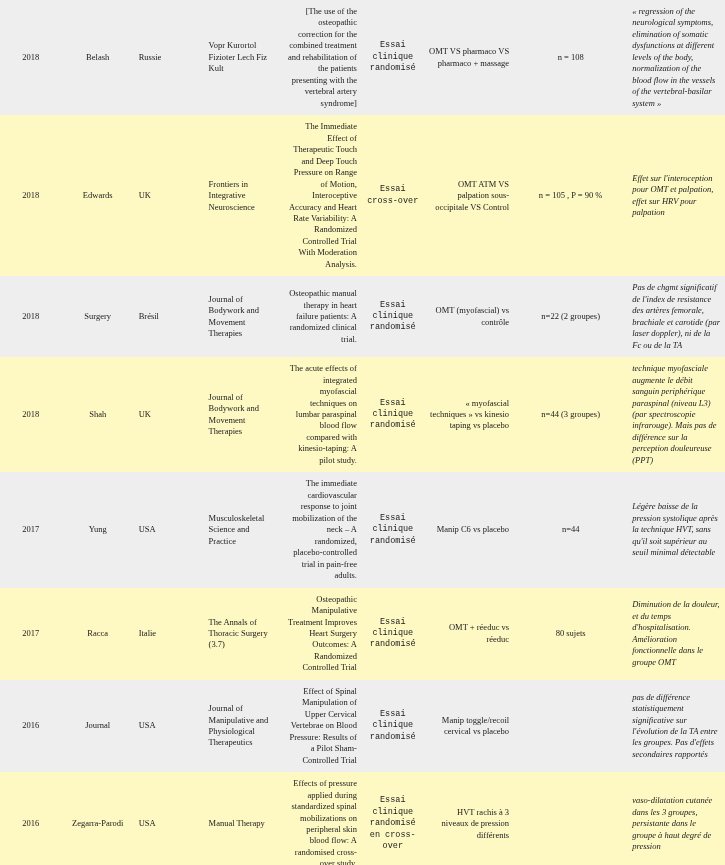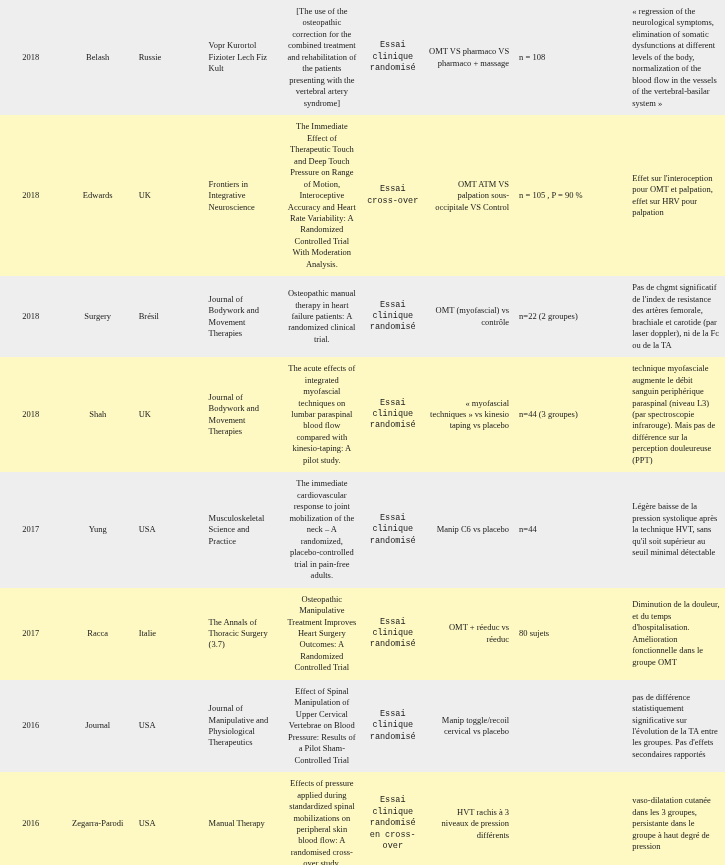--- a/index.html
+++ b/index.html
@@ -28,25 +28,25 @@
     background: #eeeeee;
   }
   tr.row-plain td {
     background: #fef9c3;
   }
   
   .col-year      { width: 60px;  text-align: center; }
   .col-author    { width: 70px;  text-align: center; font-family: Liberation Serif, serif; }
   .col-country   { width: 68px;  }
   .col-journal   { width: 76px;  text-align: left; }
-  .col-title     { width: 78px;  text-align: center; margin-left: 22px; }
+  .col-title     { width: 78px;  text-align: right; margin-left: 22px; }
   .col-design    { width: 60px;  text-align: center; font-family: Liberation Mono, monospace; }
   .col-interv    { width: 88px;  text-align: right; }
-  .col-sample    { width: 110px; text-align: left; font-family: Liberation Serif, serif; }
-  .col-results   { width: 95px;  text-align: left; }
+  .col-sample    { width: 110px; text-align: center; font-family: Liberation Serif, serif; }
+  .col-results   { width: 95px;  text-align: left; font-style: italic; }
 
   .cell-text {
     display: block;
     word-wrap: break-word;
     overflow-wrap: break-word;
     hyphens: auto;
   }
 </style>
 </head>
 <body>

